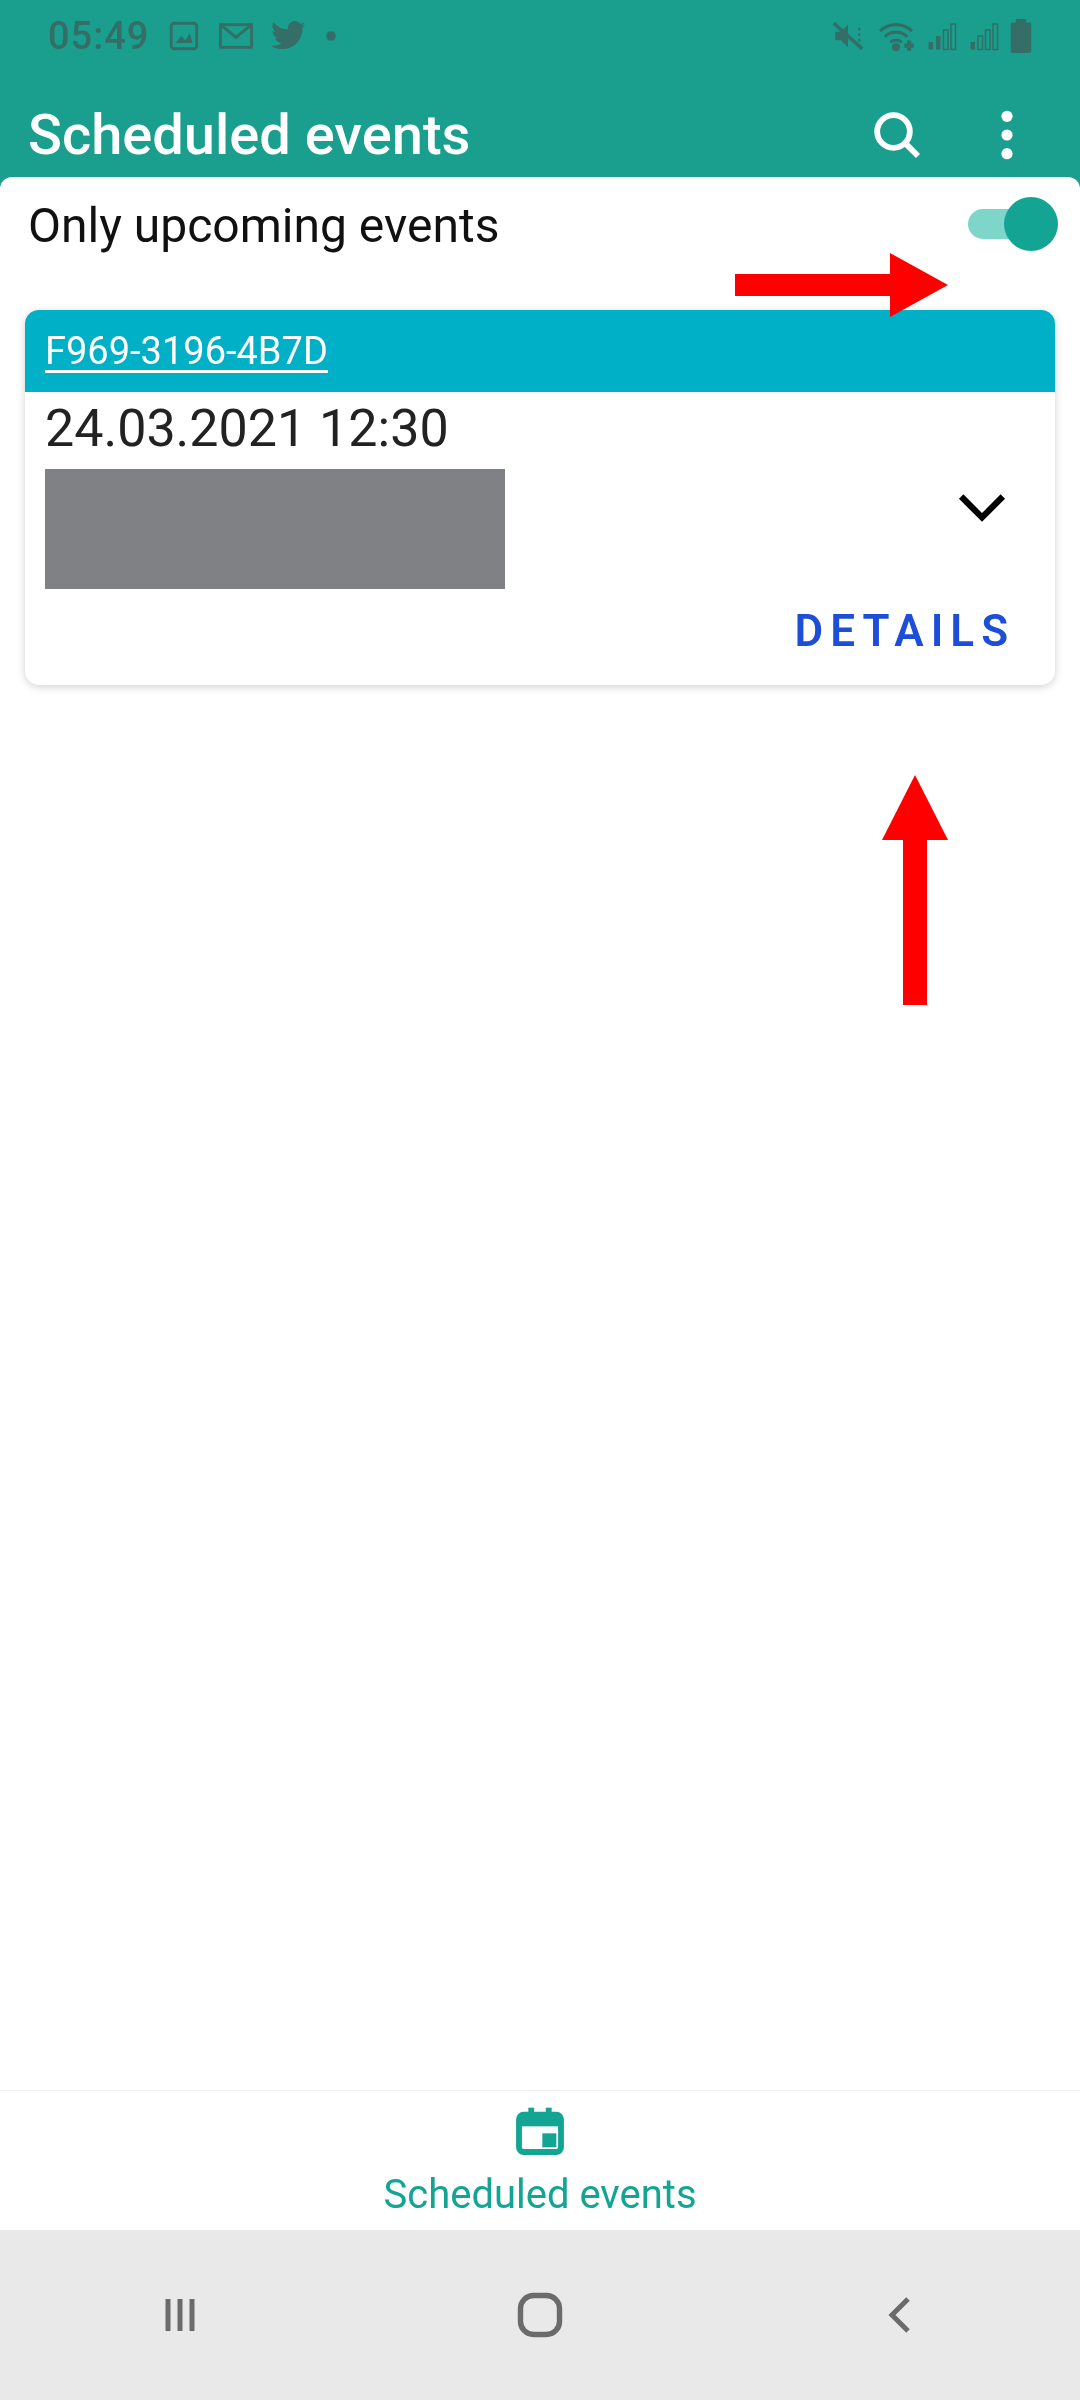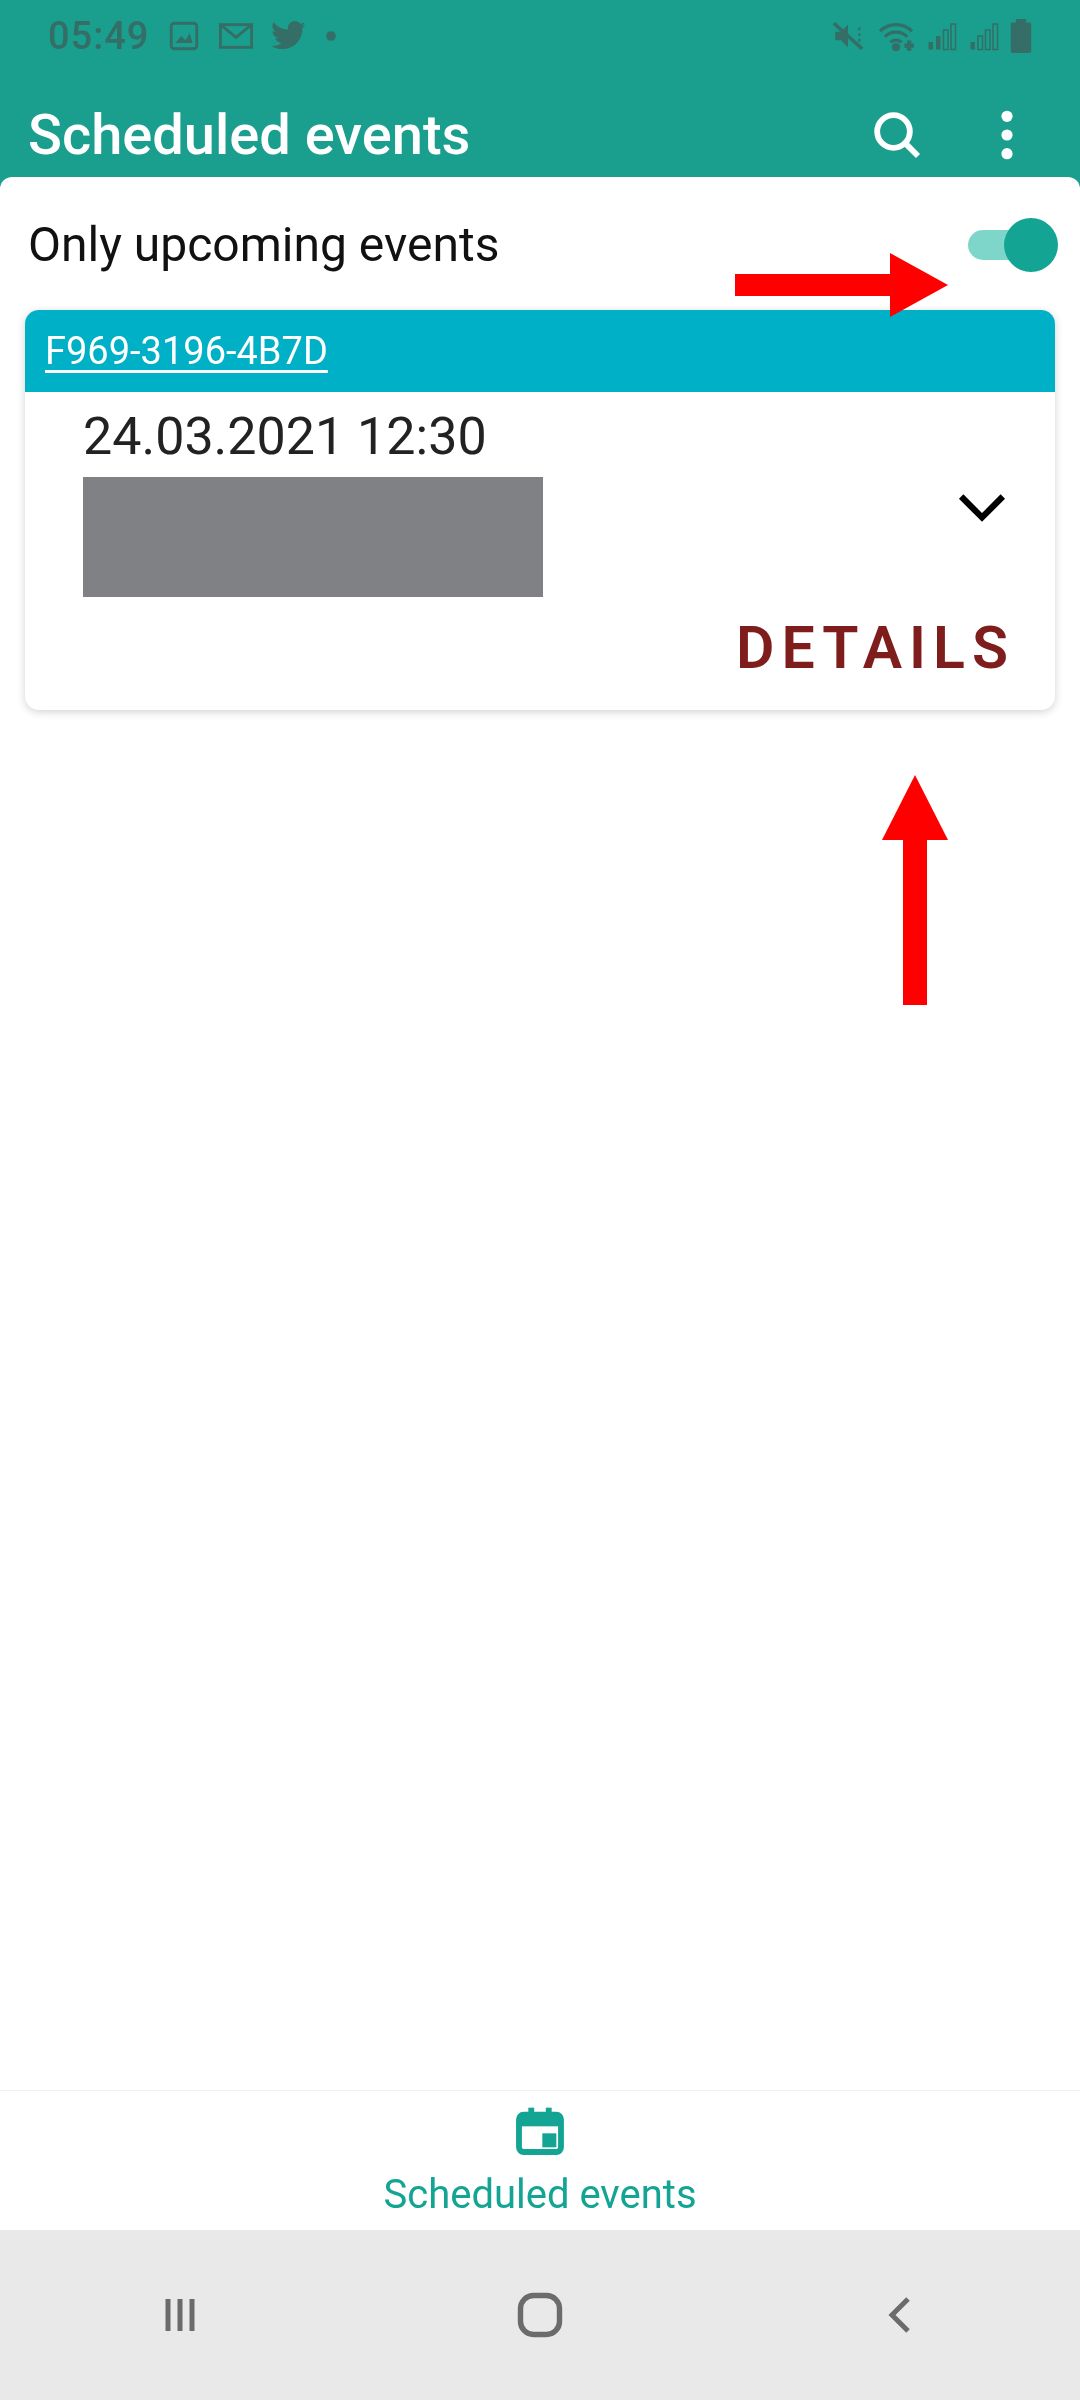--- a/index.html
+++ b/index.html
@@ -10,34 +10,34 @@
   .status-time { font-size: 38px; font-weight: 500; color: #346e66; letter-spacing: 1px; }
   .status-icon svg { display: block; }
   .statusbar-right { display: flex; align-items: center; gap: 10px; }
   
   .appbar { height: 125px; width: 100%; background: #1a9e8d; display: flex; align-items: center; padding: 0 28px 0 28px; gap: 20px; }
   .appbar-title { color: #ffffff; font-size: 56px; font-weight: 500; flex: 1; }
   .appbar-icon { width: 90px; height: 90px; display: flex; align-items: center; justify-content: center; }
   
   .content { background: #ffffff; border-radius: 12px 12px 0 0; margin-top: -20px; padding-top: 20px; }
   
-  .filter-row { height: 95px; display: flex; align-items: center; justify-content: space-between; padding: 0 22px 0 28px; }
+  .filter-row { height: 95px; display: flex; justify-content: space-between; padding: 0 22px 0 28px; }
   .filter-label { font-size: 48px; color: #111; }
   .toggle { width: 90px; height: 54px; position: relative; }
   .toggle-track { position: absolute; left: 0; top: 12px; width: 74px; height: 30px; border-radius: 15px; background: #7ed6cb; }
   .toggle-thumb { position: absolute; right: 0; top: 0; width: 54px; height: 54px; border-radius: 50%; background: #13a494; }
   
   .card { margin: 18px 25px 0 25px; border-radius: 14px; background: #fff; box-shadow: 0 2px 8px rgba(0,0,0,0.18); overflow: hidden; }
   .card-header { height: 82px; background: #00b0c7; color: #ffffff; font-size: 38px; font-weight: 400; display: flex; align-items: center; padding: 0 20px; text-decoration: underline; text-decoration-color: #ffffff; text-underline-offset: 6px; }
-  .card-body { position: relative; padding: 14px 20px 8px 20px; margin-left: 38px; }
+  .card-body { position: relative; padding: 6px 20px 8px 20px; }
   .card-date { font-size: 52px; color: #222; margin-bottom: 10px; }
   .redact { width: 460px; height: 120px; background: #808184; }
   .chevron { position: absolute; right: 48px; top: 98px; }
   .card-actions { display: flex; justify-content: flex-end; padding: 8px 40px 28px 0; }
-  .details-btn { color: #7f1d1d; font-size: 59px; font-weight: 600; letter-spacing: 7px; }
+  .details-btn { color: #1d4ed8; font-size: 44px; font-weight: 600; letter-spacing: 7px; }
   
   .arrow-right { position: absolute; left: 730px; top: 245px; pointer-events: none; z-index: 50; }
   .arrow-up { position: absolute; left: 870px; top: 770px; pointer-events: none; z-index: 50; }
   
   .bottomnav { position: absolute; left: 0; bottom: 170px; width: 100%; height: 140px; background: #fff; border-top: 1px solid #f0f0f0; display: flex; align-items: center; justify-content: center; flex-direction: column; gap: 6px; }
   .bottomnav-label { color: #13a494; font-size: 40px; }
   
   .sysnav { position: absolute; left: 0; bottom: 0; width: 100%; height: 170px; background: #e9e9e9; display: flex; align-items: center; justify-content: space-around; }
   .sysnav-item { width: 80px; height: 80px; display: flex; align-items: center; justify-content: center; }
   .body-wrap { position: relative; width: 1080px; height: 2400px; }

